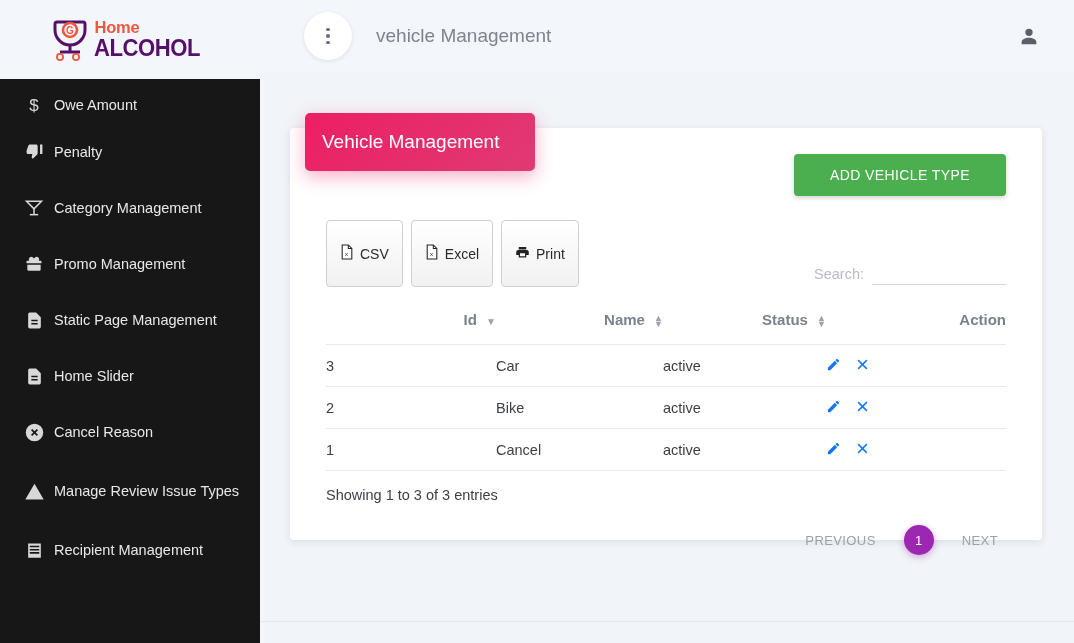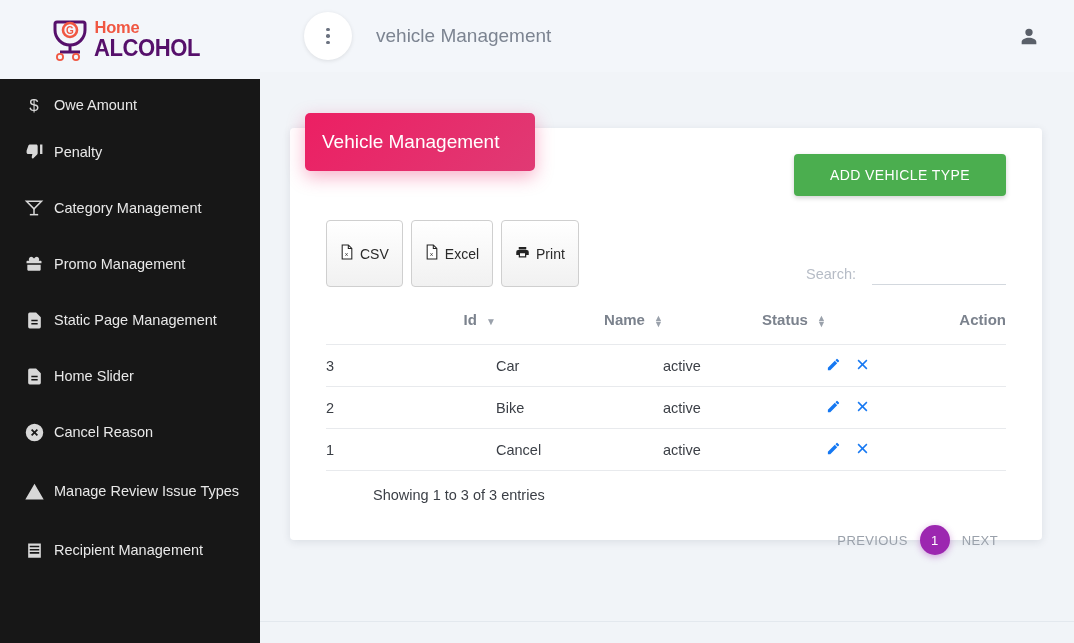--- a/index.html
+++ b/index.html
@@ -119,21 +119,21 @@
   }
   .export-group { display: flex; gap: 8px; }
   .export-btn {
     display: flex; align-items: center; gap: 6px;
     background: linear-gradient(#ffffff,#f1f1f1);
     border: 1px solid #cfcfcf; border-radius: 4px;
     padding: 23px 13px; font-size: 14px; color: #2a2a2a;
     font-family: "Liberation Sans", sans-serif;
     cursor: pointer;
   }
-  .search-wrap { display: flex; align-items: center; gap: 16px; padding-bottom: 2px; }
+  .search-wrap { display: flex; align-items: center; gap: 8px; padding-bottom: 2px; }
   .search-label { color: #b6bcc6; font-size: 14.5px; }
   .search-input {
     width: 134px; border: none; border-bottom: 1px solid #d3d8de;
     outline: none; font-size: 14px; padding: 2px 2px 4px 2px;
     background: transparent; font-family: "Liberation Sans", sans-serif;
   }
 
   table.dt { width: 100%; border-collapse: collapse; margin-top: 24px; }
   table.dt th {
     text-align: right; font-weight: bold;
@@ -149,25 +149,25 @@
   .col-id { width: 170px; }
   .col-name { width: 167px; }
   .col-status { width: 163px; }
   .sort-caret { display: inline-block; margin-left: 5px; color: #9aa1ab; font-size: 10px; }
   .sort-both { display: inline-flex; flex-direction: column; line-height: 6px; margin-left: 5px; vertical-align: middle; }
   .sort-both span { font-size: 9px; color: #9aa1ab; }
   .act { display: inline-flex; gap: 14px; align-items: center; color: #1578f2; }
   .act .ic { cursor: pointer; display: inline-flex; }
 
   .showing {
-    margin-top: 16px; color: #3b3f46; font-size: 14.5px; margin-left: 47px;
+    margin-top: 16px; color: #3b3f46; font-size: 14.5px;
   }
   .pager {
     display: flex; align-items: center; justify-content: flex-end;
-    gap: 12px; margin-top: 22px; padding-right: 8px;
+    gap: 28px; margin-top: 22px; padding-right: 8px;
   }
   .pg-link { color: #9aa1ab; font-size: 13px; letter-spacing: 0.4px; cursor: pointer; }
   .pg-num {
     width: 30px; height: 30px; border-radius: 50%;
     background: #9c27b0; color: #ffffff;
     display: flex; align-items: center; justify-content: center;
     font-size: 13px; cursor: pointer;
     box-shadow: 0 2px 7px rgba(156,39,176,0.40);
   }
   .footer-line {

